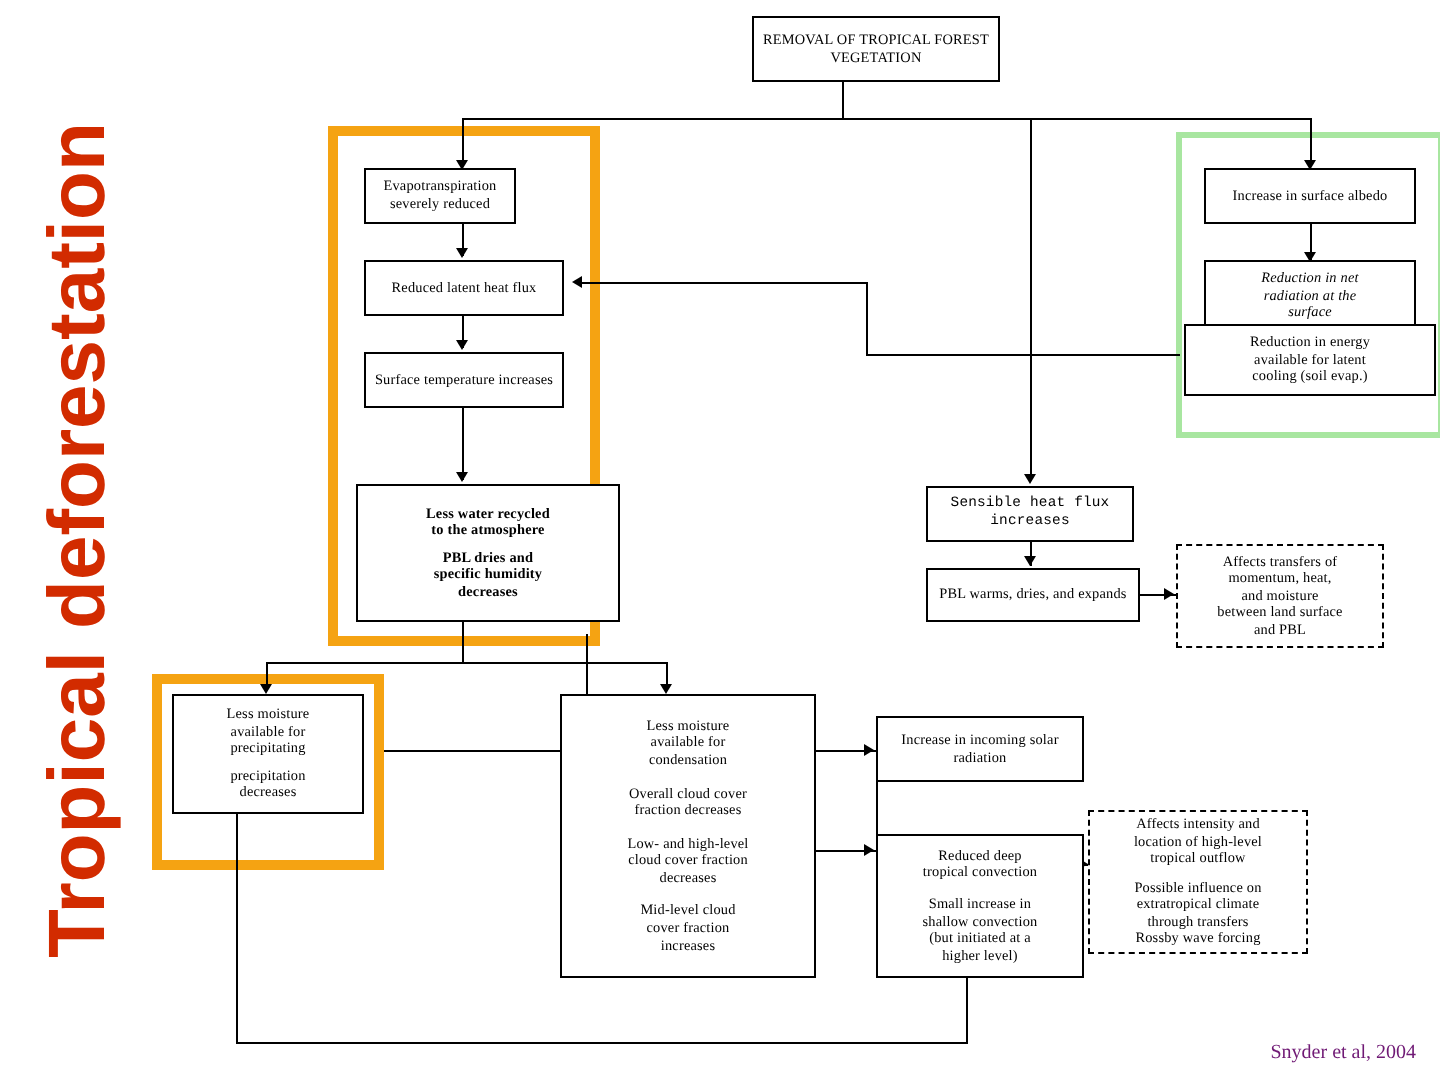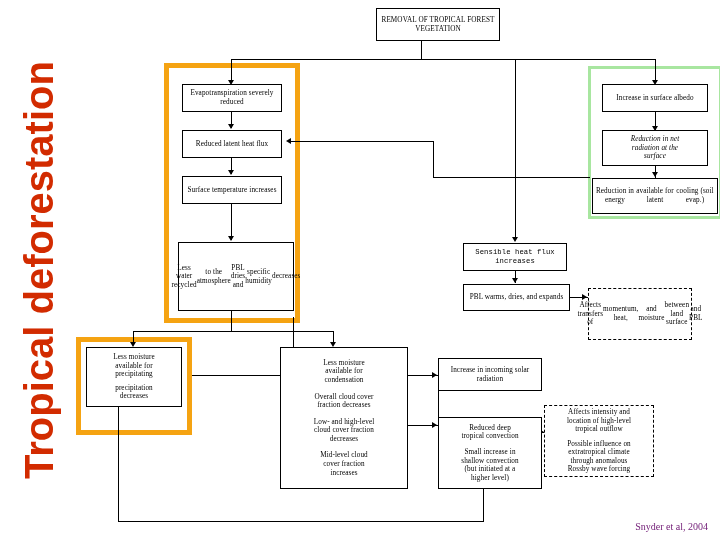--- a/index.html
+++ b/index.html
@@ -194,66 +194,66 @@
     <div class="line" style="left:40px; top:390px; width:1px; height:132px;"></div>
     <div class="arrow arrow-up" style="left:36.5px; top:386px;"></div>
 
     <div class="line" style="left:215px; top:317px; width:1px; height:58px;"></div>
     <div class="line" style="left:114px; top:375px; width:102px; height:1px;"></div>
 
     <div class="node bold" style="left:298px; top:8px; width:124px; height:33px;">
       <span>REMOVAL OF TROPICAL FOREST VEGETATION</span>
     </div>
 
-    <div class="node" style="left:104px; top:84px; width:100px; height:28px;">
+    <div class="node" style="left:104px; top:84px; width:76px; height:28px;">
       <span>Evapotranspiration severely reduced</span>
     </div>
 
     <div class="node" style="left:104px; top:130px; width:100px; height:28px;">
       <span>Reduced latent heat flux</span>
     </div>
 
     <div class="node" style="left:104px; top:176px; width:100px; height:28px;">
       <span>Surface temperature increases</span>
     </div>
 
-    <div class="node" style="left:100px; top:242px; width:116px; height:69px; flex-direction:row;">
+    <div class="node" style="left:100px; top:242px; width:132px; height:69px; flex-direction:column;font-weight:bold;">
       <span>Less water recycled</span>
       <span>to the atmosphere</span>
       <span style="height:5px"></span>
       <span>PBL dries and</span>
       <span>specific humidity</span>
       <span>decreases</span>
     </div>
 
     <div class="node" style="left:524px; top:84px; width:106px; height:28px;">
       <span>Increase in surface albedo</span>
     </div>
 
     <div class="node" style="left:524px; top:130px; width:106px; height:36px; flex-direction:column;font-style:italic;">
       <span>Reduction in net</span>
       <span>radiation at the</span>
       <span>surface</span>
     </div>
 
-    <div class="node" style="left:514px; top:178px; width:126px; height:36px; flex-direction:row;">
+    <div class="node" style="left:514px; top:162px; width:126px; height:36px; flex-direction:column;">
       <span>Reduction in energy</span>
       <span>available for latent</span>
       <span>cooling (soil evap.)</span>
     </div>
 
     <div class="node" style="left:385px; top:243px; width:104px; height:28px;font-family:Liberation Mono, monospace;">
       <span>Sensible heat flux increases</span>
     </div>
 
     <div class="node" style="left:385px; top:284px; width:107px; height:27px;">
       <span>PBL warms, dries, and expands</span>
     </div>
 
-    <div class="node dashed" style="left:510px; top:272px; width:104px; height:52px; flex-direction:row;margin-top:16px;">
+    <div class="node dashed" style="left:510px; top:272px; width:104px; height:52px; flex-direction:column;">
       <span>Affects transfers of</span>
       <span>momentum, heat,</span>
       <span>and moisture</span>
       <span>between land surface</span>
       <span>and PBL</span>
     </div>
 
     <div class="node" style="left:8px; top:347px; width:96px; height:60px; flex-direction:column;">
       <span>Less moisture</span>
       <span>available for</span>
@@ -294,20 +294,20 @@
       <span>higher level)</span>
     </div>
 
     <div class="node dashed" style="left:466px; top:405px; width:110px; height:72px; flex-direction:column;justify-content:center;">
       <span>Affects intensity and</span>
       <span>location of high-level</span>
       <span>tropical outflow</span>
       <span style="height:6px"></span>
       <span>Possible influence on</span>
       <span>extratropical climate</span>
-      <span>through anomalous</span>
+      <span>through transfers</span>
       <span>Rossby wave forcing</span>
     </div>
 
   </div>
 
   <div id="citation">Snyder et al, 2004</div>
 </div>
 
 </body></html>

